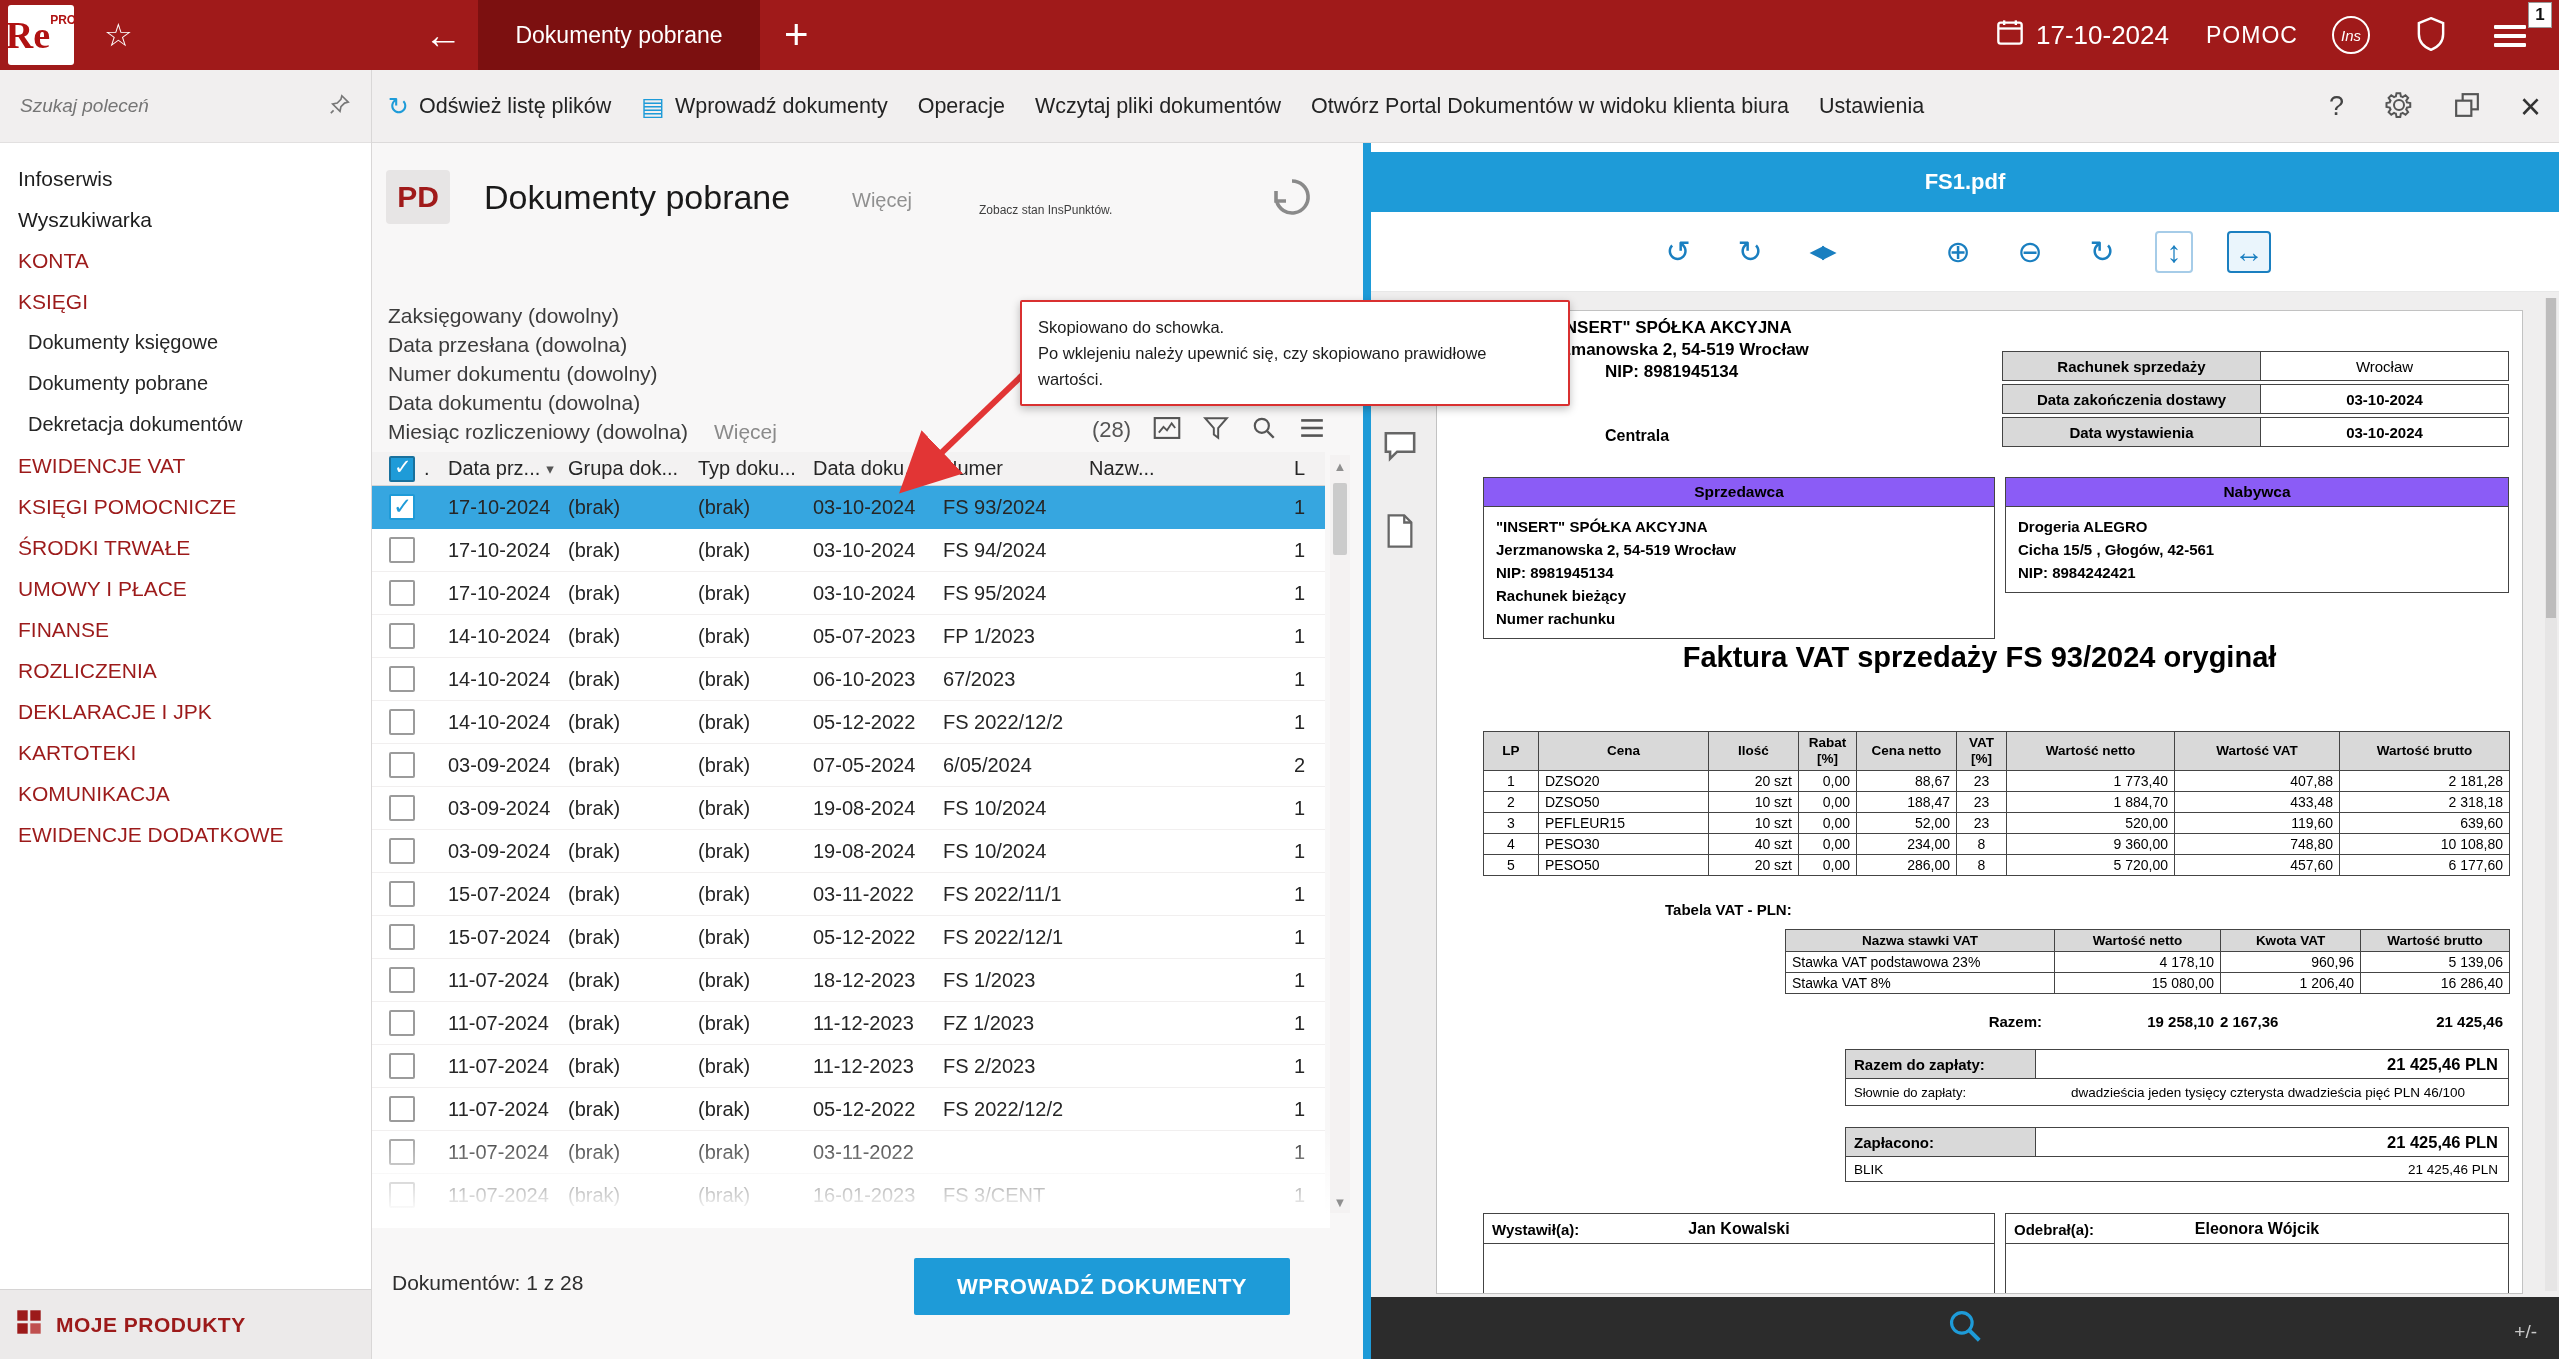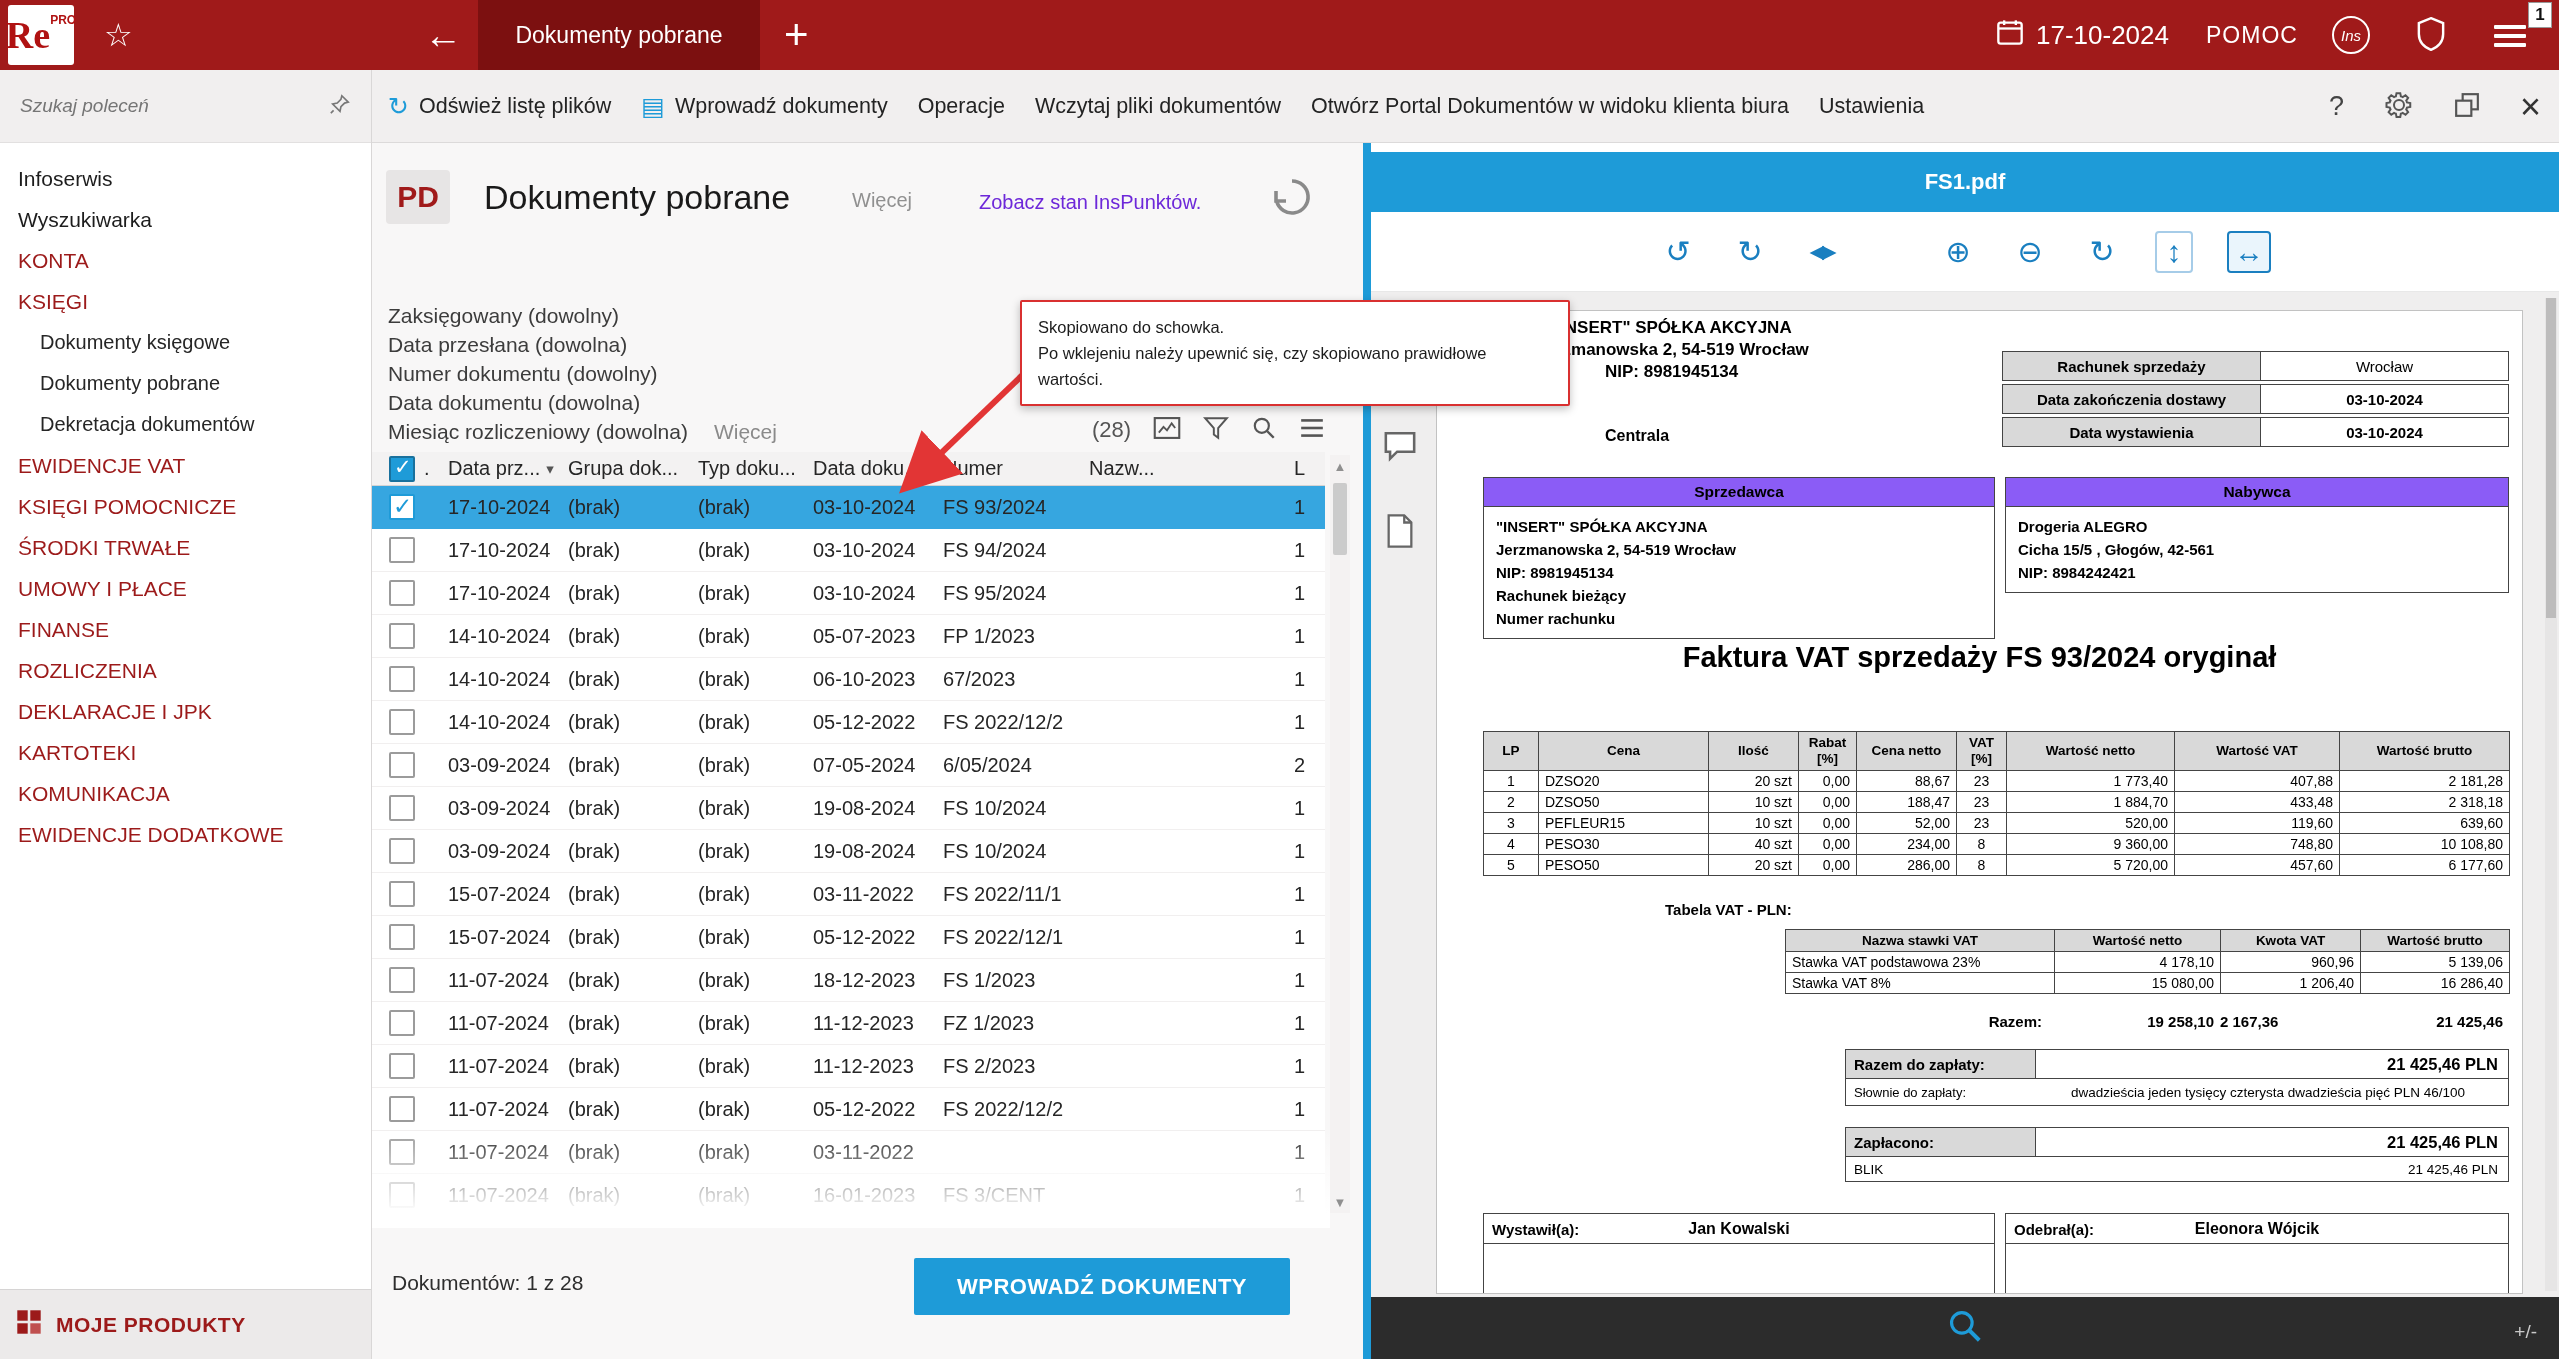--- a/index.html
+++ b/index.html
@@ -44,31 +44,31 @@
 
   
   .sidebar{position:absolute;left:0;top:70px;bottom:0;width:372px;background:#fff;border-right:1px solid #d9d7d7}
   .side-search{position:absolute;left:0;top:0;width:100%;height:73px;background:#f1efef;border-bottom:1px solid #e2e0e0;
                display:flex;align-items:center;justify-content:space-between;padding:0 20px}
   .side-search input{border:none;outline:none;background:transparent;font-style:italic;font-size:19px;color:#9a9a9a;
                      width:280px;font-family:inherit}
   .side-menu{position:absolute;left:0;top:88px;width:100%}
   .side-item{height:41px;display:flex;align-items:center;padding-left:18px;font-size:21px;color:#1d1d1d}
   .side-item.kind-section{color:#9c1a1a}
-  .side-item.kind-sub{padding-left:40px;font-size:20px;color:#262626}
+  .side-item.kind-sub{padding-left:28px;font-size:20px;color:#262626}
   .side-footer{position:absolute;left:0;right:0;bottom:0;height:70px;background:#eceaea;border-top:1px solid #d6d4d4;
                display:flex;align-items:center;gap:14px;padding-left:16px;font-size:21px;font-weight:bold;color:#9c1a1a;letter-spacing:.5px}
 
   
   .main{position:absolute;left:372px;top:143px;width:991px;bottom:0;background:#f8f7f7;overflow:hidden}
   .pd-badge{position:absolute;left:14px;top:27px;width:64px;height:54px;background:#e7e5e5;border-radius:4px;
             display:flex;align-items:center;justify-content:center;font-size:30px;font-weight:bold;color:#a01a1a}
   .main-title{position:absolute;left:112px;top:27px;height:54px;line-height:54px;font-size:34px;color:#1a1a1a}
   .main-more{position:absolute;left:480px;top:46px;font-size:20px;color:#909090}
-  .inspunkty{position:absolute;left:607px;top:48px;font-size:20px;color:#6d28d9}
+  .inspunkty{position:absolute;left:607px;top:60px;font-size:12px;color:#404040}
   .history-ic{position:absolute;left:896px;top:30px}
   .filters{position:absolute;left:16px;top:158px}
   .filter-line{font-size:21px;color:#3c3c3c;line-height:29px;white-space:nowrap}
   .filter-more{margin-left:26px;color:#8a8a8a}
   .count-row{position:absolute;left:720px;top:272px;display:flex;align-items:center;gap:22px}
   .count-txt{font-size:22px;color:#555}
 
   .tablewrap{position:absolute;left:0;top:309px;width:953px}
   .thead{display:flex;align-items:center;height:34px;background:#f3f2f2;border-bottom:1px solid #d5d3d3;padding-left:8px}
   .hcell{display:flex;align-items:center;font-size:20px;color:#6a6a6a;overflow:hidden;white-space:nowrap}

